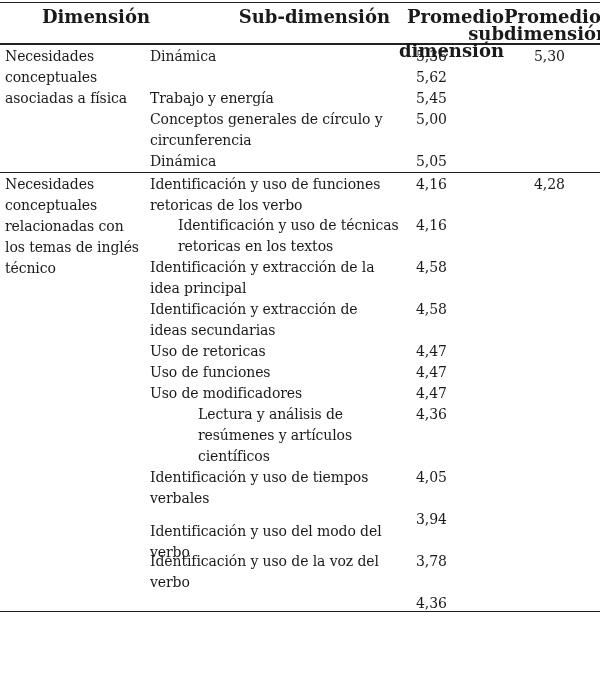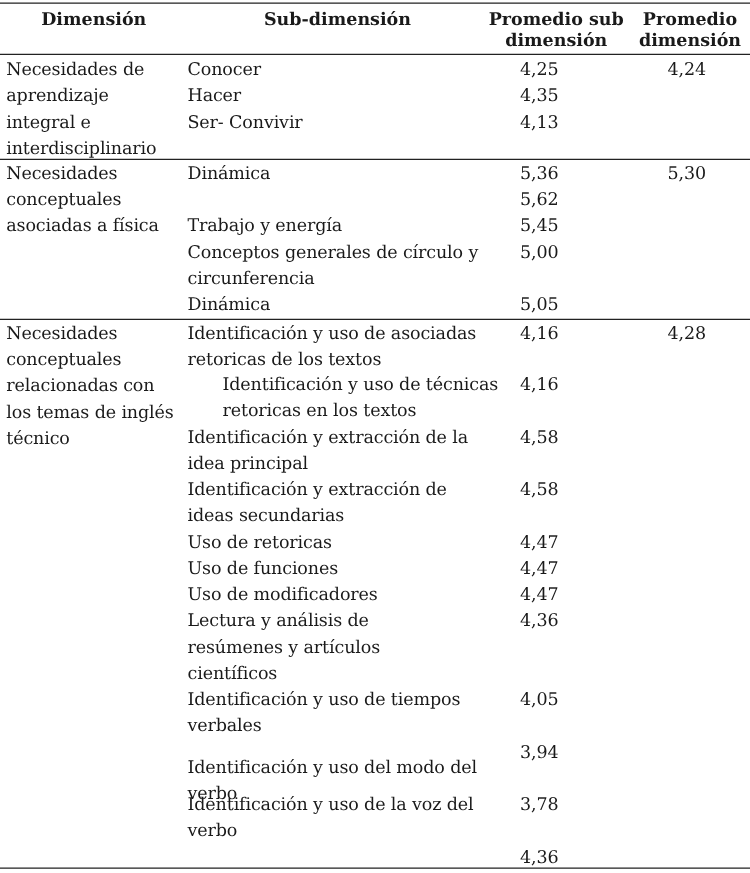--- a/index.html
+++ b/index.html
@@ -1,21 +1,21 @@
 <!DOCTYPE html>
 <html><head>
 <meta charset="utf-8">
 <style>
   html, body { margin: 0; padding: 0; background: #ffffff; }
   body { width: 600px; height: 698px; overflow: hidden; position: relative;
          font-family: "DejaVu Serif", "Liberation Serif", serif; color: #1a1a1a; }
   .table { position: absolute; left: 0; top: 2px; width: 600px; }
   .rule { height: 0; border-top: 1.5px solid #222; width: 600px; }
   .header { position: relative; height: 40px; }
-  .hcell { position: absolute; font-weight: bold; font-size: 14px; line-height: 17px; text-align: center; }
+  .hcell { position: absolute; font-weight: bold; font-size: 18px; line-height: 17px; text-align: right; }
   .group { position: relative; }
   .line { position: absolute; font-size: 14px; line-height: 21px; white-space: nowrap; letter-spacing: -0.1px; }
   .dimtext { left: 5px; width: 140px; white-space: normal; }
   .sub { left: 150px; width: 240px; white-space: normal; }
   .avg { left: 416px; }
   .davg { left: 534px; }
 </style>
 </head>
 <body>
 
@@ -28,30 +28,20 @@
       <div>Promedio sub</div>
       <div>dimensión</div>
     </div>
     <div class="hcell" style="left:504px;width:96px;top:5px;">
       <div>Promedio</div>
       <div>dimensión</div>
     </div>
   </div>
   <div class="rule"></div>
 
-  <div class="group" style="height:83px;">
-    <div class="line dimtext" style="top:2px;">Necesidades de aprendizaje integral e interdisciplinario</div>
-    <div class="line davg" style="top:2px;">4,24</div>
-    <div class="line sub" style="top:2px;">Conocer</div>
-    <div class="line avg" style="top:2px;">4,25</div>
-    <div class="line sub" style="top:23px;">Hacer</div>
-    <div class="line avg" style="top:23px;">4,35</div>
-    <div class="line sub" style="top:44px;">Ser- Convivir</div>
-    <div class="line avg" style="top:44px;">4,13</div>
-  </div>
   <div class="rule"></div>
 
   <div class="group" style="height:127px;padding-left:24px;">
     <div class="line dimtext" style="top:1px;">Necesidades conceptuales asociadas a física</div>
     <div class="line davg" style="top:1px;">5,30</div>
     <div class="line sub" style="top:1px;">Dinámica</div>
     <div class="line avg" style="top:1px;">5,36</div>
     <div class="line avg" style="top:22px;text-align:right;">5,62</div>
     <div class="line sub" style="top:43px;">Trabajo y energía</div>
     <div class="line avg" style="top:43px;">5,45</div>
@@ -59,35 +49,35 @@
     <div class="line avg" style="top:64px;">5,00</div>
     <div class="line sub" style="top:106px;">Dinámica</div>
     <div class="line avg" style="top:106px;">5,05</div>
   </div>
   <div class="rule"></div>
 
   <div class="group" style="height:438px;">
     <div class="line dimtext" style="top:1px;">Necesidades conceptuales relacionadas con los temas de inglés técnico</div>
     <div class="line davg" style="top:1px;">4,28</div>
 
-    <div class="line sub" style="top:1px;">Identificación y uso de asociadas retoricas de los textos</div>
+    <div class="line sub" style="top:1px;">Identificación y uso de funciones retoricas de los verbo</div>
     <div class="line avg" style="top:1px;">4,16</div>
     <div class="line sub" style="top:42px;margin-left:28px;">Identificación y uso de técnicas retoricas en los textos</div>
     <div class="line avg" style="top:42px;">4,16</div>
     <div class="line sub" style="top:84px;">Identificación y extracción de la idea principal</div>
     <div class="line avg" style="top:84px;">4,58</div>
     <div class="line sub" style="top:126px;">Identificación y extracción de ideas secundarias</div>
     <div class="line avg" style="top:126px;">4,58</div>
     <div class="line sub" style="top:168px;">Uso de retoricas</div>
     <div class="line avg" style="top:168px;">4,47</div>
     <div class="line sub" style="top:189px;">Uso de funciones</div>
     <div class="line avg" style="top:189px;">4,47</div>
     <div class="line sub" style="top:210px;">Uso de modificadores</div>
     <div class="line avg" style="top:210px;">4,47</div>
-    <div class="line sub" style="top:231px;width:200px;">Lectura y análisis de resúmenes y artículos científicos</div>
+    <div class="line sub" style="top:231px;width:200px;margin-left:48px;">Lectura y análisis de resúmenes y artículos científicos</div>
     <div class="line avg" style="top:231px;">4,36</div>
     <div class="line sub" style="top:294px;">Identificación y uso de tiempos verbales</div>
     <div class="line avg" style="top:294px;">4,05</div>
     <div class="line sub" style="top:348px;">Identificación y uso del modo del verbo</div>
     <div class="line avg" style="top:336px;">3,94</div>
     <div class="line sub" style="top:378px;">Identificación y uso de la voz del verbo</div>
     <div class="line avg" style="top:378px;">3,78</div>
     <div class="line avg" style="top:420px;">4,36</div>
   </div>
   <div class="rule"></div>

